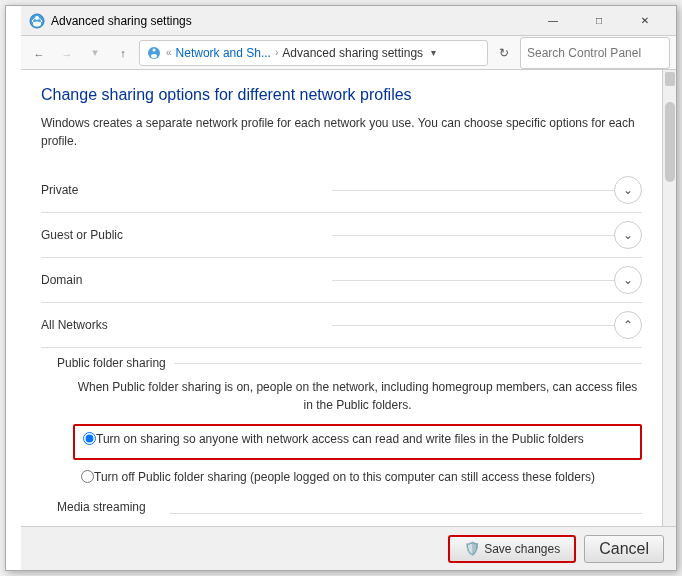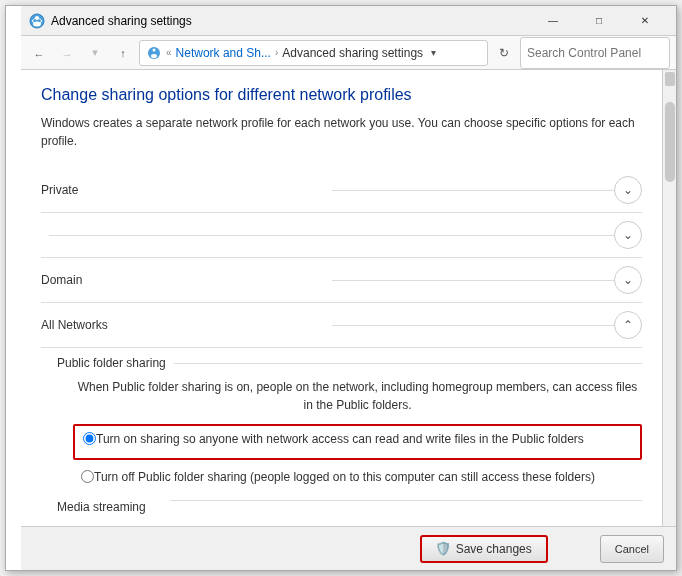--- a/index.html
+++ b/index.html
@@ -243,21 +243,21 @@
     }
     .media-section {
       margin-top: 14px;
       margin-left: 16px;
     }
     .media-title {
       font-size: 12px;
       color: #333;
       margin-bottom: 16px;
       display: flex;
-      align-items: flex-start;
+      align-items: flex-end;
       gap: 24px;
     }
     .media-line {
       flex: 1;
       height: 1px;
       background: #ddd;
     }
     .media-desc {
       font-size: 12px;
       color: #333;
@@ -287,23 +287,22 @@
       align-items: center;
       gap: 4px;
     }
     .btn-cancel {
       height: 28px;
       padding: 0 14px;
       background: linear-gradient(to bottom, #f8f8f8, #e0e0e0);
       border: 1px solid #aaa;
       border-radius: 3px;
       cursor: pointer;
-      font-size: 11px;
-      color: #333;
-      margin-left: 44px;
+      font-size: 16px;
+      color: #333;
     }
     .section-line {
       flex: 1;
       height: 1px;
       background: #ddd;
       margin-left: 8px;
     }
   </style>
 </head>
 <body>
@@ -358,20 +357,21 @@
       <div class="page-title">Change sharing options for different network profiles</div>
       <div class="page-desc">Windows creates a separate network profile for each network you use. You can choose specific options for each profile.</div>
 
       <div class="section-row">
         <span class="section-label">Private</span>
         <div class="section-line"></div>
         <button class="chevron-btn">⌄</button>
       </div>
 
       <div class="section-row">
+        <span class="section-label">Guest or Public</span>
         <div class="section-line"></div>
         <button class="chevron-btn">⌄</button>
       </div>
 
       <div class="section-row">
         <span class="section-label">Domain</span>
         <div class="section-line"></div>
         <button class="chevron-btn">⌄</button>
       </div>
 

